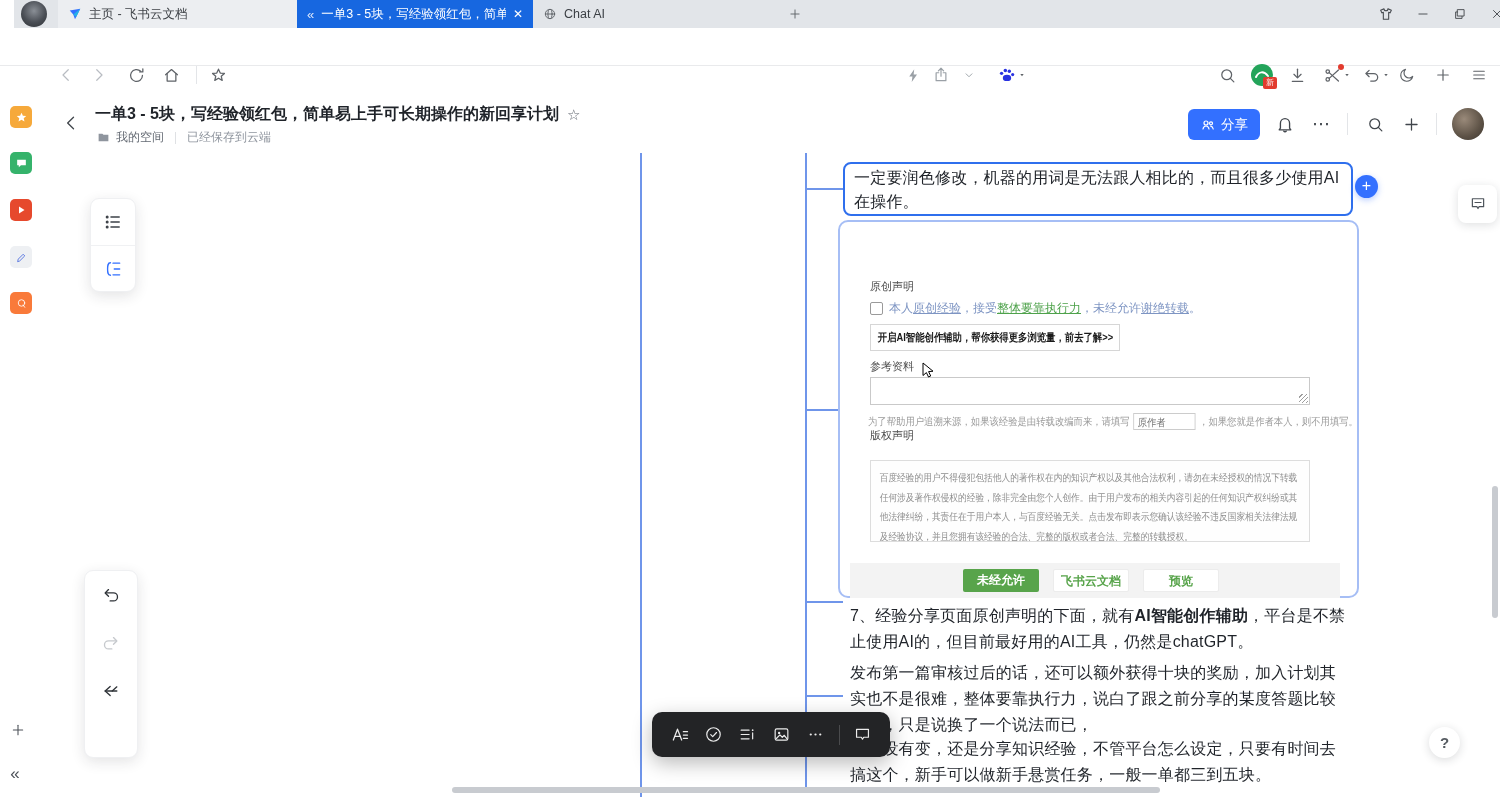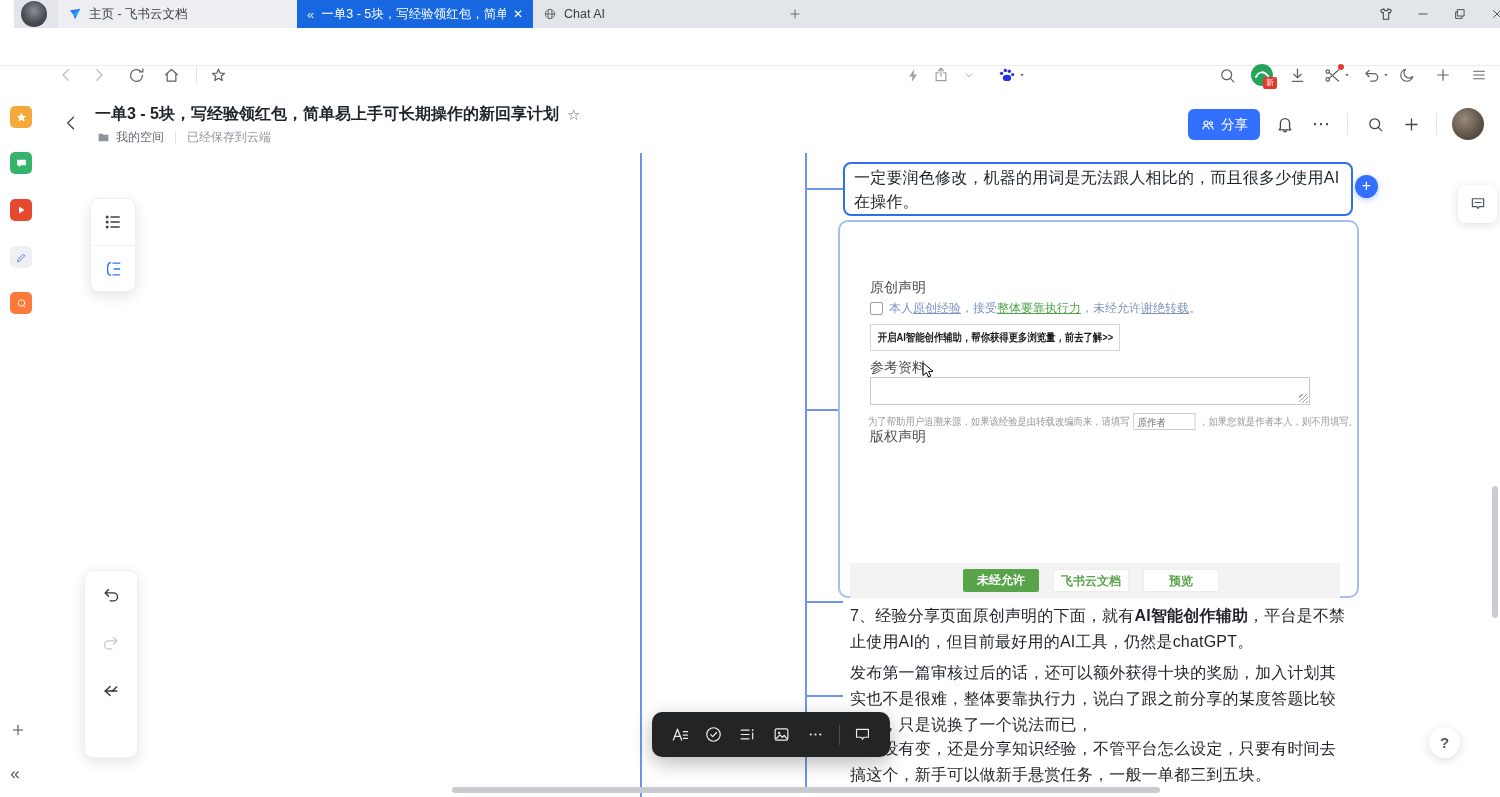--- a/index.html
+++ b/index.html
@@ -68,21 +68,21 @@
   .docline{font-size:16px;line-height:26px;letter-spacing:.2px;color:#1f2329;z-index:2;}
   .block1{left:843px;top:162px;width:510px;height:54px;border:2px solid #2f6fed;border-radius:8px;
     box-sizing:border-box;padding:2px 9px;background:#fff;z-index:2;line-height:24px;}
   .plus-fab{left:1355px;top:175px;width:23px;height:23px;border-radius:50%;background:#3370ff;color:#fff;
     font-size:16px;line-height:22px;text-align:center;box-shadow:0 2px 6px rgba(51,112,255,.35);z-index:3;}
   .block2{left:838px;top:220px;width:521px;height:378px;border:2px solid #a6bef5;border-radius:10px;
     box-sizing:border-box;background:#fff;z-index:2;}
 
   
   .baidu{left:850px;top:272px;width:490px;height:326px;background:#fff;z-index:3;font-family:"Liberation Sans","DejaVu Sans",sans-serif;}
-  .bd-h{position:absolute;font-size:14px;color:#4d4d4d;}
+  .bd-h{position:absolute;font-size:11px;color:#4d4d4d;}
   .cbrow{position:absolute;left:20px;top:28px;display:flex;align-items:center;gap:6px;}
   .cbbox{width:11px;height:11px;border:1px solid #9a9a9a;border-radius:2px;background:#fff;}
   .cbtext{font-size:12px;color:#7e95c3;white-space:nowrap;}
   .lk{text-decoration:underline;}
   .lk.green{color:#4ea24b;}
   .aibtn{position:absolute;left:20px;top:52px;width:250px;height:27px;border:1px solid #d6d6d6;background:#fff;box-sizing:border-box;}
   .aibtn span{display:inline-block;white-space:nowrap;font-size:11px;font-weight:bold;color:#1a1a1a;
     line-height:25px;padding-left:8px;transform:scaleX(.85);transform-origin:0 50%;}
   .tarea{position:absolute;left:20px;top:105px;width:440px;height:28px;border:1px solid #c9c9c9;background:#fff;box-sizing:border-box;}
   .grip{position:absolute;right:1px;bottom:1px;width:9px;height:9px;
@@ -471,20 +471,23 @@
       <span class="grip"></span>
     </div>
 
     <div class="noterow">
       <span>为了帮助用户追溯来源，如果该经验是由转载改编而来，请填写</span>
       <input class="noteinput" placeholder="原作者" style="">
       <span>，如果您就是作者本人，则不用填写。</span>
     </div>
 
     <div class="bd-h" style="left:20px;top:156px">版权声明</div>
+    <div class="legal">
+      <div>百度经验的用户不得侵犯包括他人的著作权在内的知识产权以及其他合法权利，请勿在未经授权的情况下转载任何涉及著作权侵权的经验，除非完全由您个人创作。由于用户发布的相关内容引起的任何知识产权纠纷或其他法律纠纷，其责任在于用户本人，与百度经验无关。点击发布即表示您确认该经验不违反国家相关法律法规及经验协议，并且您拥有该经验的合法、完整的版权或者合法、完整的转载授权。</div>
+    </div>
 
     <div class="bdfooter">
       <div class="bbtn pub">未经允许</div>
       <div class="bbtn sec draft">飞书云文档</div>
       <div class="bbtn sec prev">预览</div>
     </div>
   </div>
 
   <svg class="abs cursor" width="14" height="17" viewBox="0 0 14 17">
     <path d="M1 1l0 12.5 3.4-2.9 2.1 4.4 2.2-1-2.1-4.4 4.4-.4z" fill="#fff" stroke="#000" stroke-width="1"></path>

